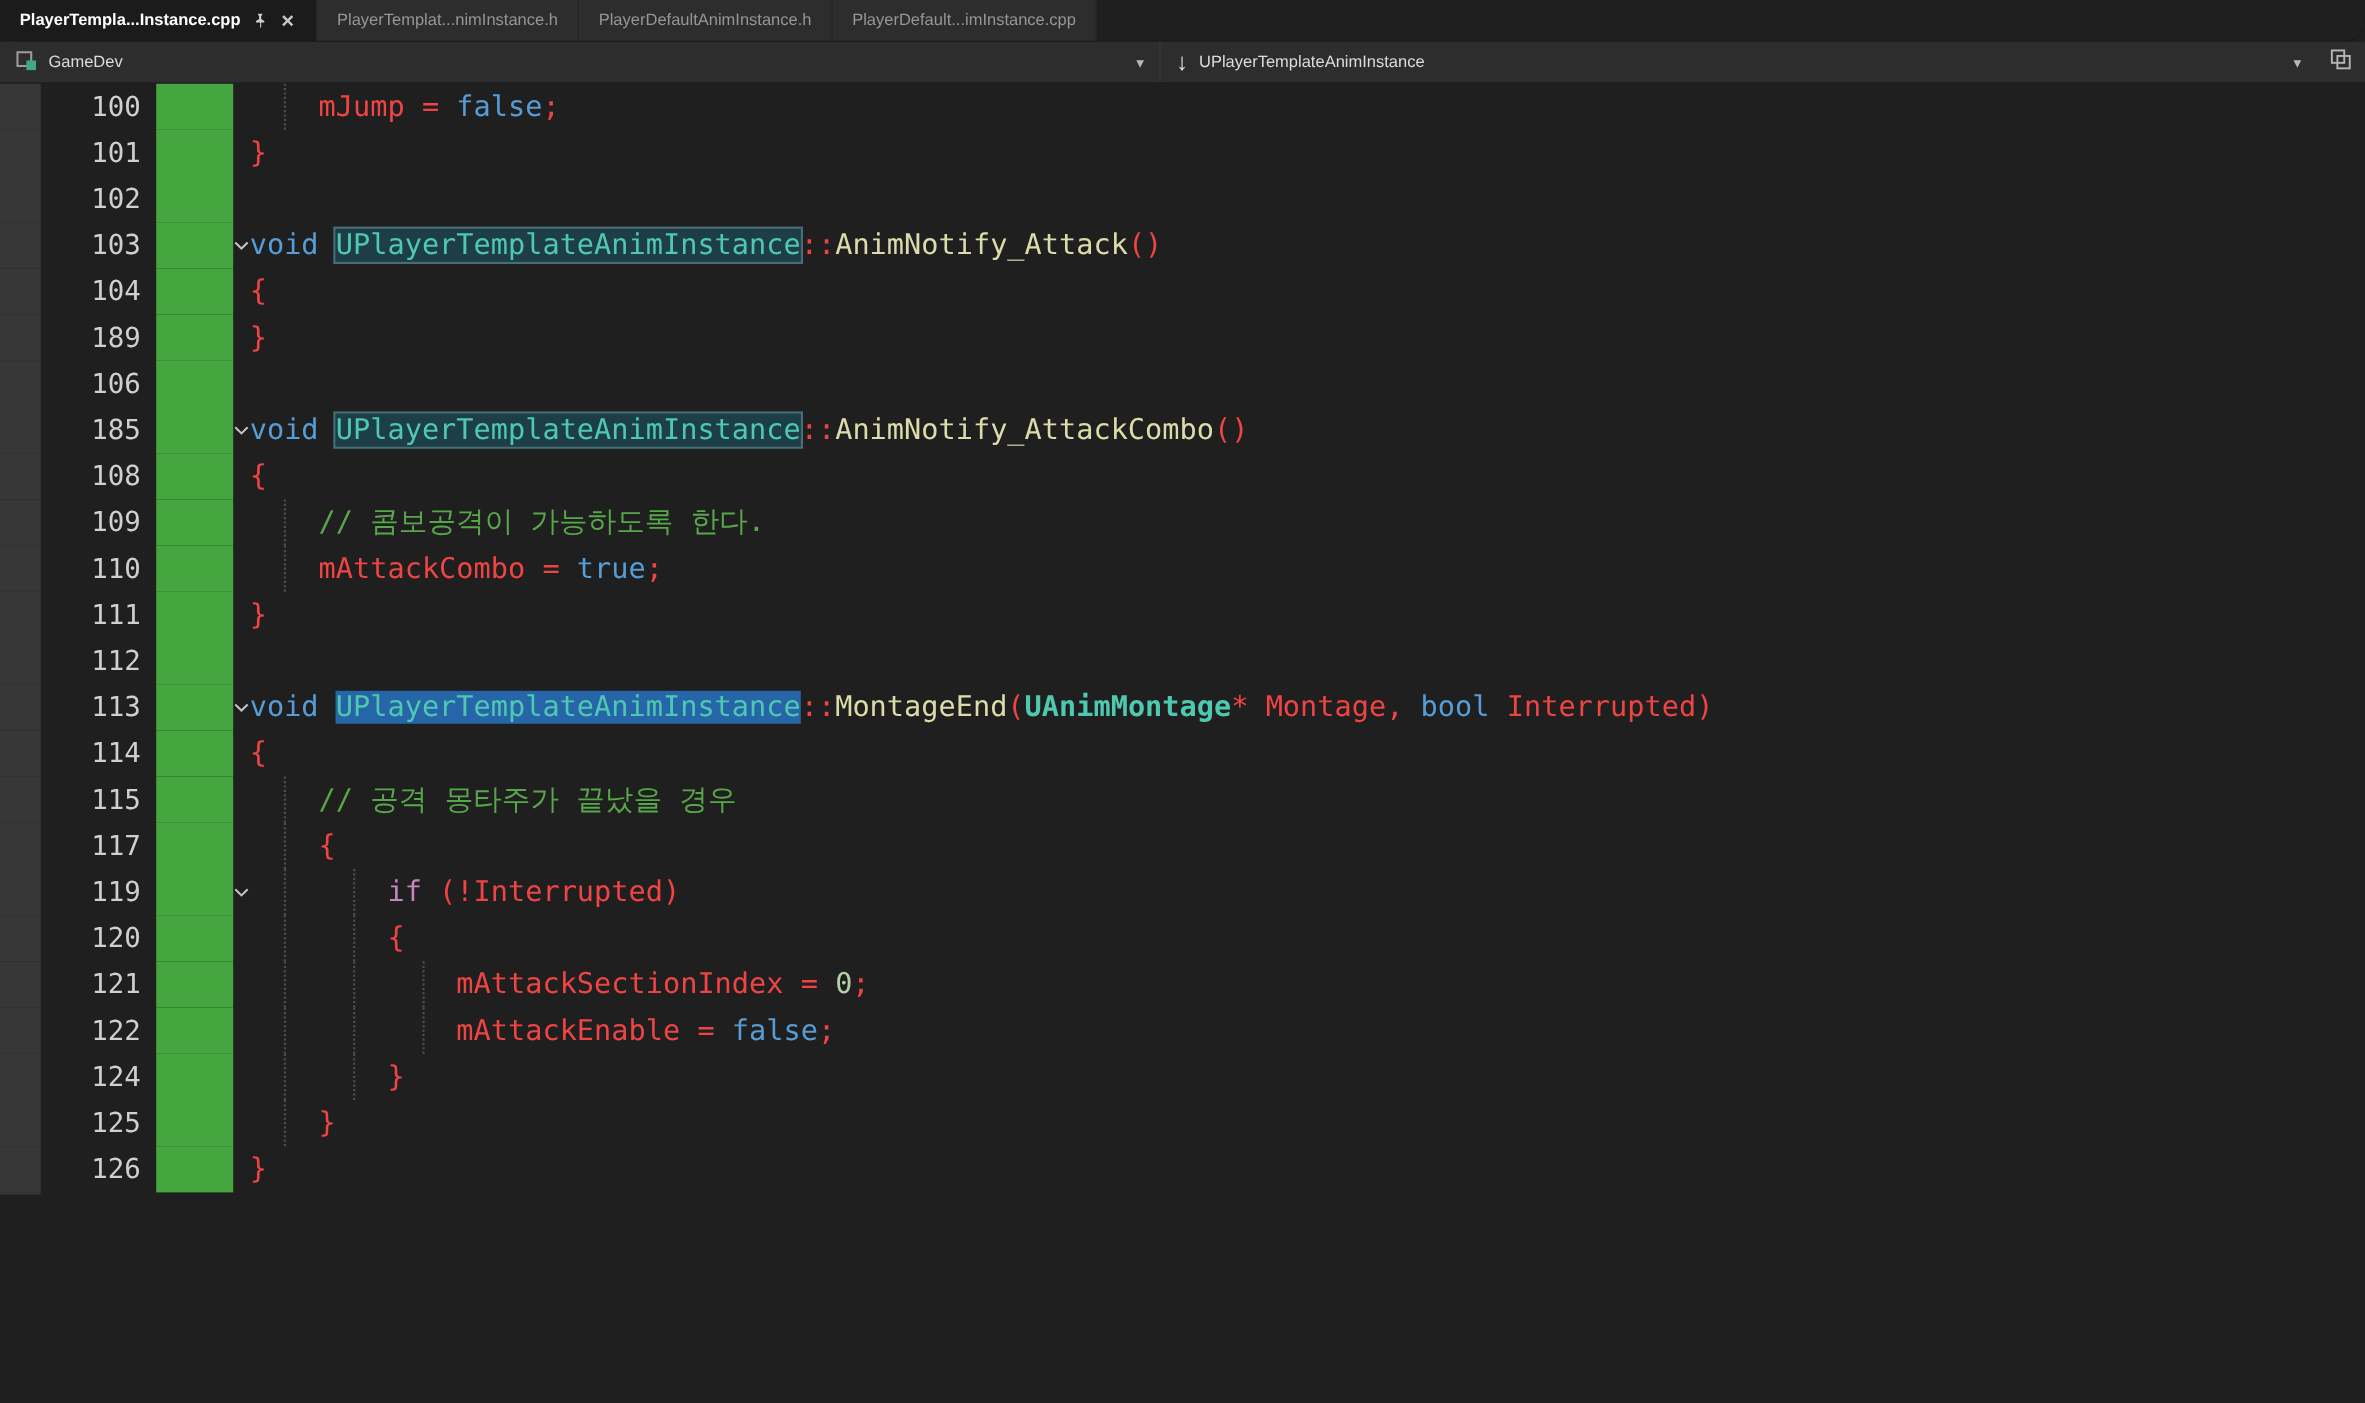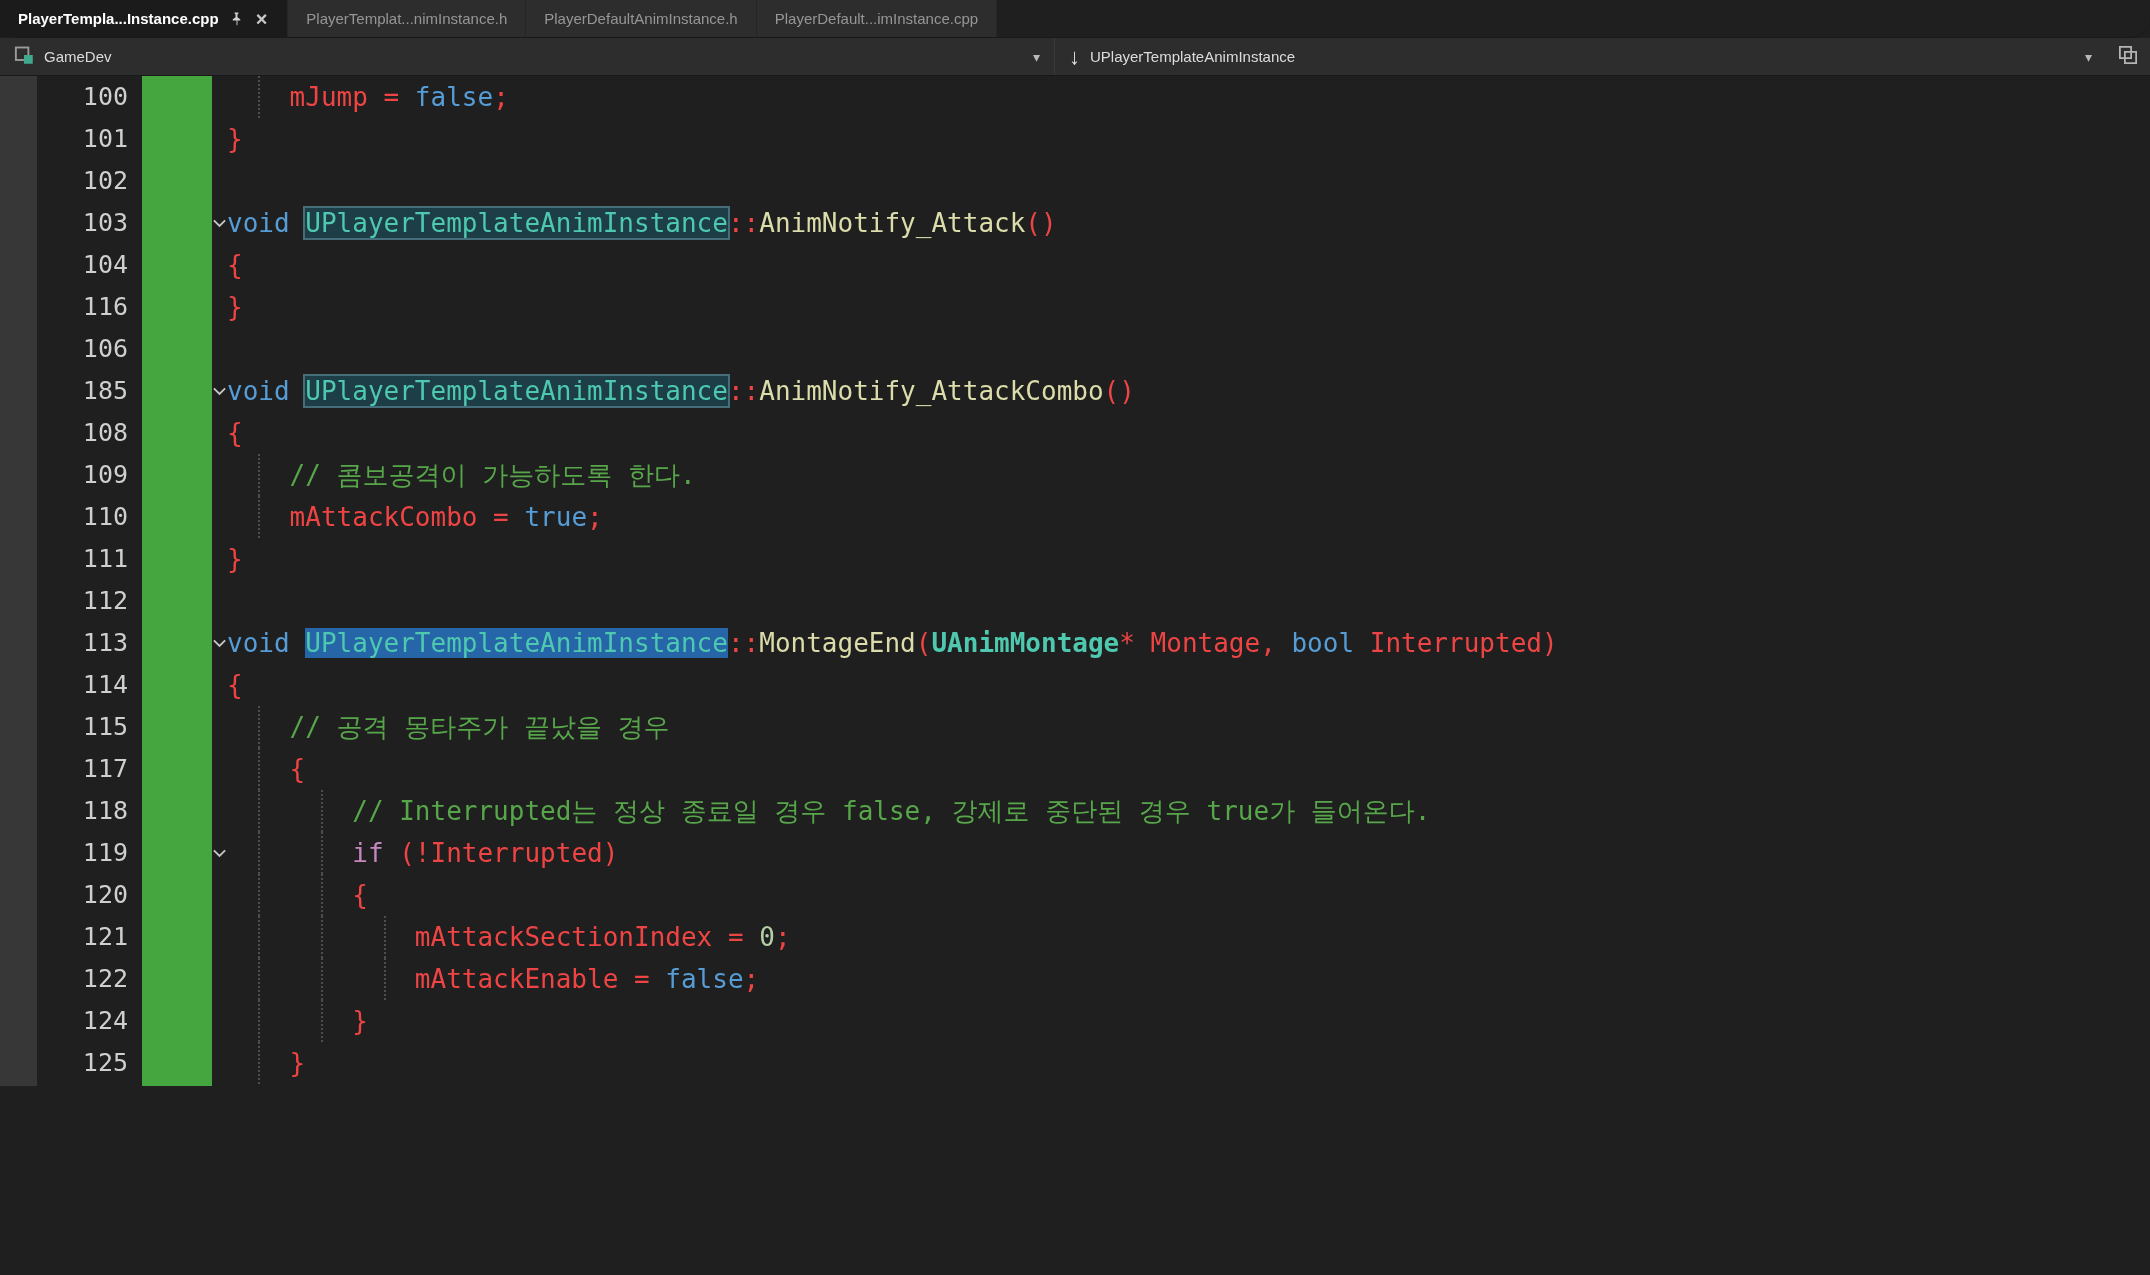--- a/index.html
+++ b/index.html
@@ -138,21 +138,21 @@
       </div>
       <div class="row">
         <span class="margin-cell"></span>
         <span class="ln">104</span>
         <span class="chg on"></span>
         <span class="fold"></span>
         <span class="txt"><span class="tok-plain">{</span></span>
       </div>
       <div class="row">
         <span class="margin-cell"></span>
-        <span class="ln">116</span>
+        <span class="ln">189</span>
         <span class="chg on"></span>
         <span class="fold"></span>
         <span class="txt"><span class="tok-plain">}</span></span>
       </div>
       <div class="row">
         <span class="margin-cell"></span>
         <span class="ln">106</span>
         <span class="chg on"></span>
         <span class="fold"></span>
         <span class="txt"></span>
@@ -230,27 +230,20 @@
       </div>
       <div class="row">
         <span class="margin-cell"></span>
         <span class="ln">117</span>
         <span class="chg on"></span>
         <span class="fold"></span>
         <span class="txt"><span class="guide" style="left: 2ch;"></span><span class="tok-plain">    {</span></span>
       </div>
       <div class="row">
         <span class="margin-cell"></span>
-        <span class="ln">118</span>
-        <span class="chg on"></span>
-        <span class="fold"></span>
-        <span class="txt"><span class="guide" style="left: 2ch;"></span><span class="guide" style="left: 6ch;"></span><span class="tok-com">        // Interrupted는 정상 종료일 경우 false, 강제로 중단된 경우 true가 들어온다.</span></span>
-      </div>
-      <div class="row">
-        <span class="margin-cell"></span>
         <span class="ln">119</span>
         <span class="chg on"></span>
         <span class="fold">
           <svg width="24" height="15" viewBox="0 0 12 8">
             <path d="M1.5 1.5 L6 6 L10.5 1.5" fill="none" stroke="#c5c5c5" stroke-width="1.5"></path>
           </svg>
         </span>
         <span class="txt"><span class="guide" style="left: 2ch;"></span><span class="guide" style="left: 6ch;"></span><span class="tok-plain">        </span><span class="tok-ctrl">if</span><span class="tok-plain"> (!Interrupted)</span></span>
       </div>
       <div class="row">

